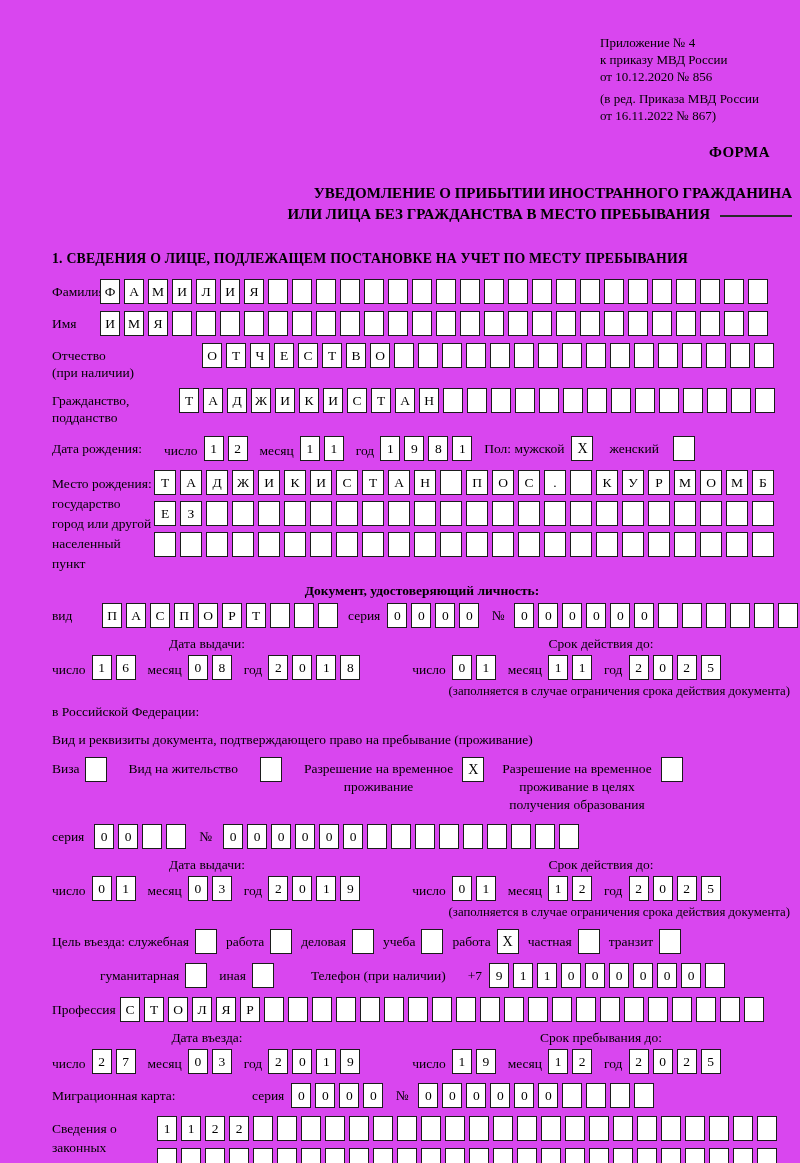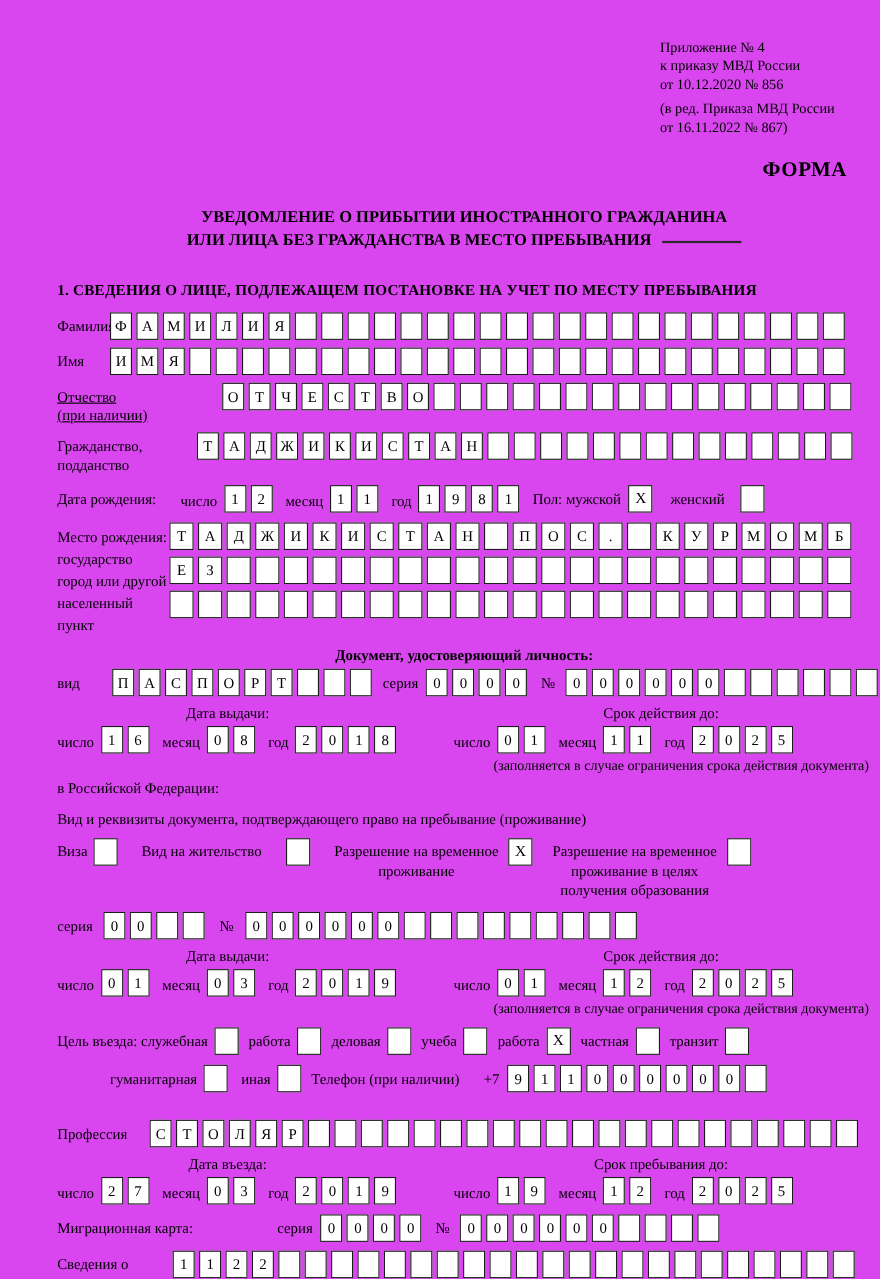--- a/index.html
+++ b/index.html
@@ -2,36 +2,36 @@
 <html><head>
 <meta charset="utf-8">
 <style>
   * { margin:0; padding:0; box-sizing:border-box; }
   html,body { background:#fff; }
   body { width:800px; height:1163px; color:#000; font-family:"Liberation Serif","DejaVu Serif",serif; font-size:13.5px; }
   .page { width:800px; height:1163px; padding:34px 8px 0 52px; overflow:hidden; background:#d946ef; }
 
   .annex { margin-left:auto; width:192px; font-size:13px; line-height:17px; }
   .annex .gap { margin-top:5px; }
-  .forma { text-align:right; font-weight:bold; font-size:19px; margin:20px 22px 0 0; letter-spacing:.5px; }
-
-  .title { text-align:center; font-weight:bold; font-size:15px; line-height:21px; margin-top:22px; }
+  .forma { text-align:right; font-weight:bold; font-size:15px; margin:20px 22px 0 0; letter-spacing:.5px; }
+
+  .title { text-align:right; font-weight:bold; font-size:15px; line-height:21px; margin-top:22px; }
   .blank { display:inline-block; width:72px; height:2px; background:#2a2a2a; margin-left:10px; margin-bottom:2px; }
 
   .sec { font-weight:bold; font-size:13.8px; margin-top:26px; letter-spacing:.2px; }
 
   .row { display:flex; align-items:flex-start; margin-top:7px; }
   .lab { flex:none; padding-top:4px; line-height:17px; }
   .cells { display:inline-flex; gap:4px; flex:none; }
   .cell { width:20px; height:25px; border:1.6px solid #1b1b1b; display:inline-flex; align-items:center; justify-content:center; font-size:13.5px; flex:none; background:#fff; }
   .cell.w { width:22px; }
   .cb { width:22px; height:25px; border:1.6px solid #1b1b1b; display:inline-flex; align-items:center; justify-content:center; font-size:14px; flex:none; background:#fff; }
 
   .lw-name { width:48px; }
-  .lw-pat { width:150px;text-decoration:underline; }
+  .lw-pat { width:150px; }
   .lw-cit { width:127px; }
   .lw-bd { width:112px; }
   .lw-vid { width:50px; }
   .lw-ser { width:42px; }
   .lw-num { width:22px; text-align:center; }
   .lw-prof { width:68px; }
   .lw-mig { width:150px; }
 
   .dg { display:inline-flex; align-items:center; }
   .dg .dgl { padding-top:4px; margin:0 6px 0 12px; flex:none; }
@@ -537,37 +537,37 @@
     <span class="cb"></span>
     <span class="lab">транзит</span>
     <span class="cb"></span>
   </div>
 
   <div class="purpose-row" style="padding-left:48px;">
     <span class="lab">гуманитарная</span>
     <span class="cb" style="margin-right:12px;"></span>
     <span class="lab">иная</span>
     <span class="cb"></span>
-    <span class="lab" style="">Телефон (при наличии)</span>
+    <span class="lab" style="margin-left:28px;">Телефон (при наличии)</span>
     <span class="lab" style="margin:0 7px 0 22px;">+7</span>
     <span class="cells">
         <span class="cell">9</span>
         <span class="cell">1</span>
         <span class="cell">1</span>
         <span class="cell">0</span>
         <span class="cell">0</span>
         <span class="cell">0</span>
         <span class="cell">0</span>
         <span class="cell">0</span>
         <span class="cell">0</span>
         <span class="cell"></span>
       </span>
   </div>
 
-  <div class="row" style="margin-top:25px;gap:16px;">
+  <div class="row" style="margin-top:9px;">
     <span class="lab lw-prof">Профессия</span>
     <span class="cells">
         <span class="cell">С</span>
         <span class="cell">Т</span>
         <span class="cell">О</span>
         <span class="cell">Л</span>
         <span class="cell">Я</span>
         <span class="cell">Р</span>
         <span class="cell"></span>
         <span class="cell"></span>

